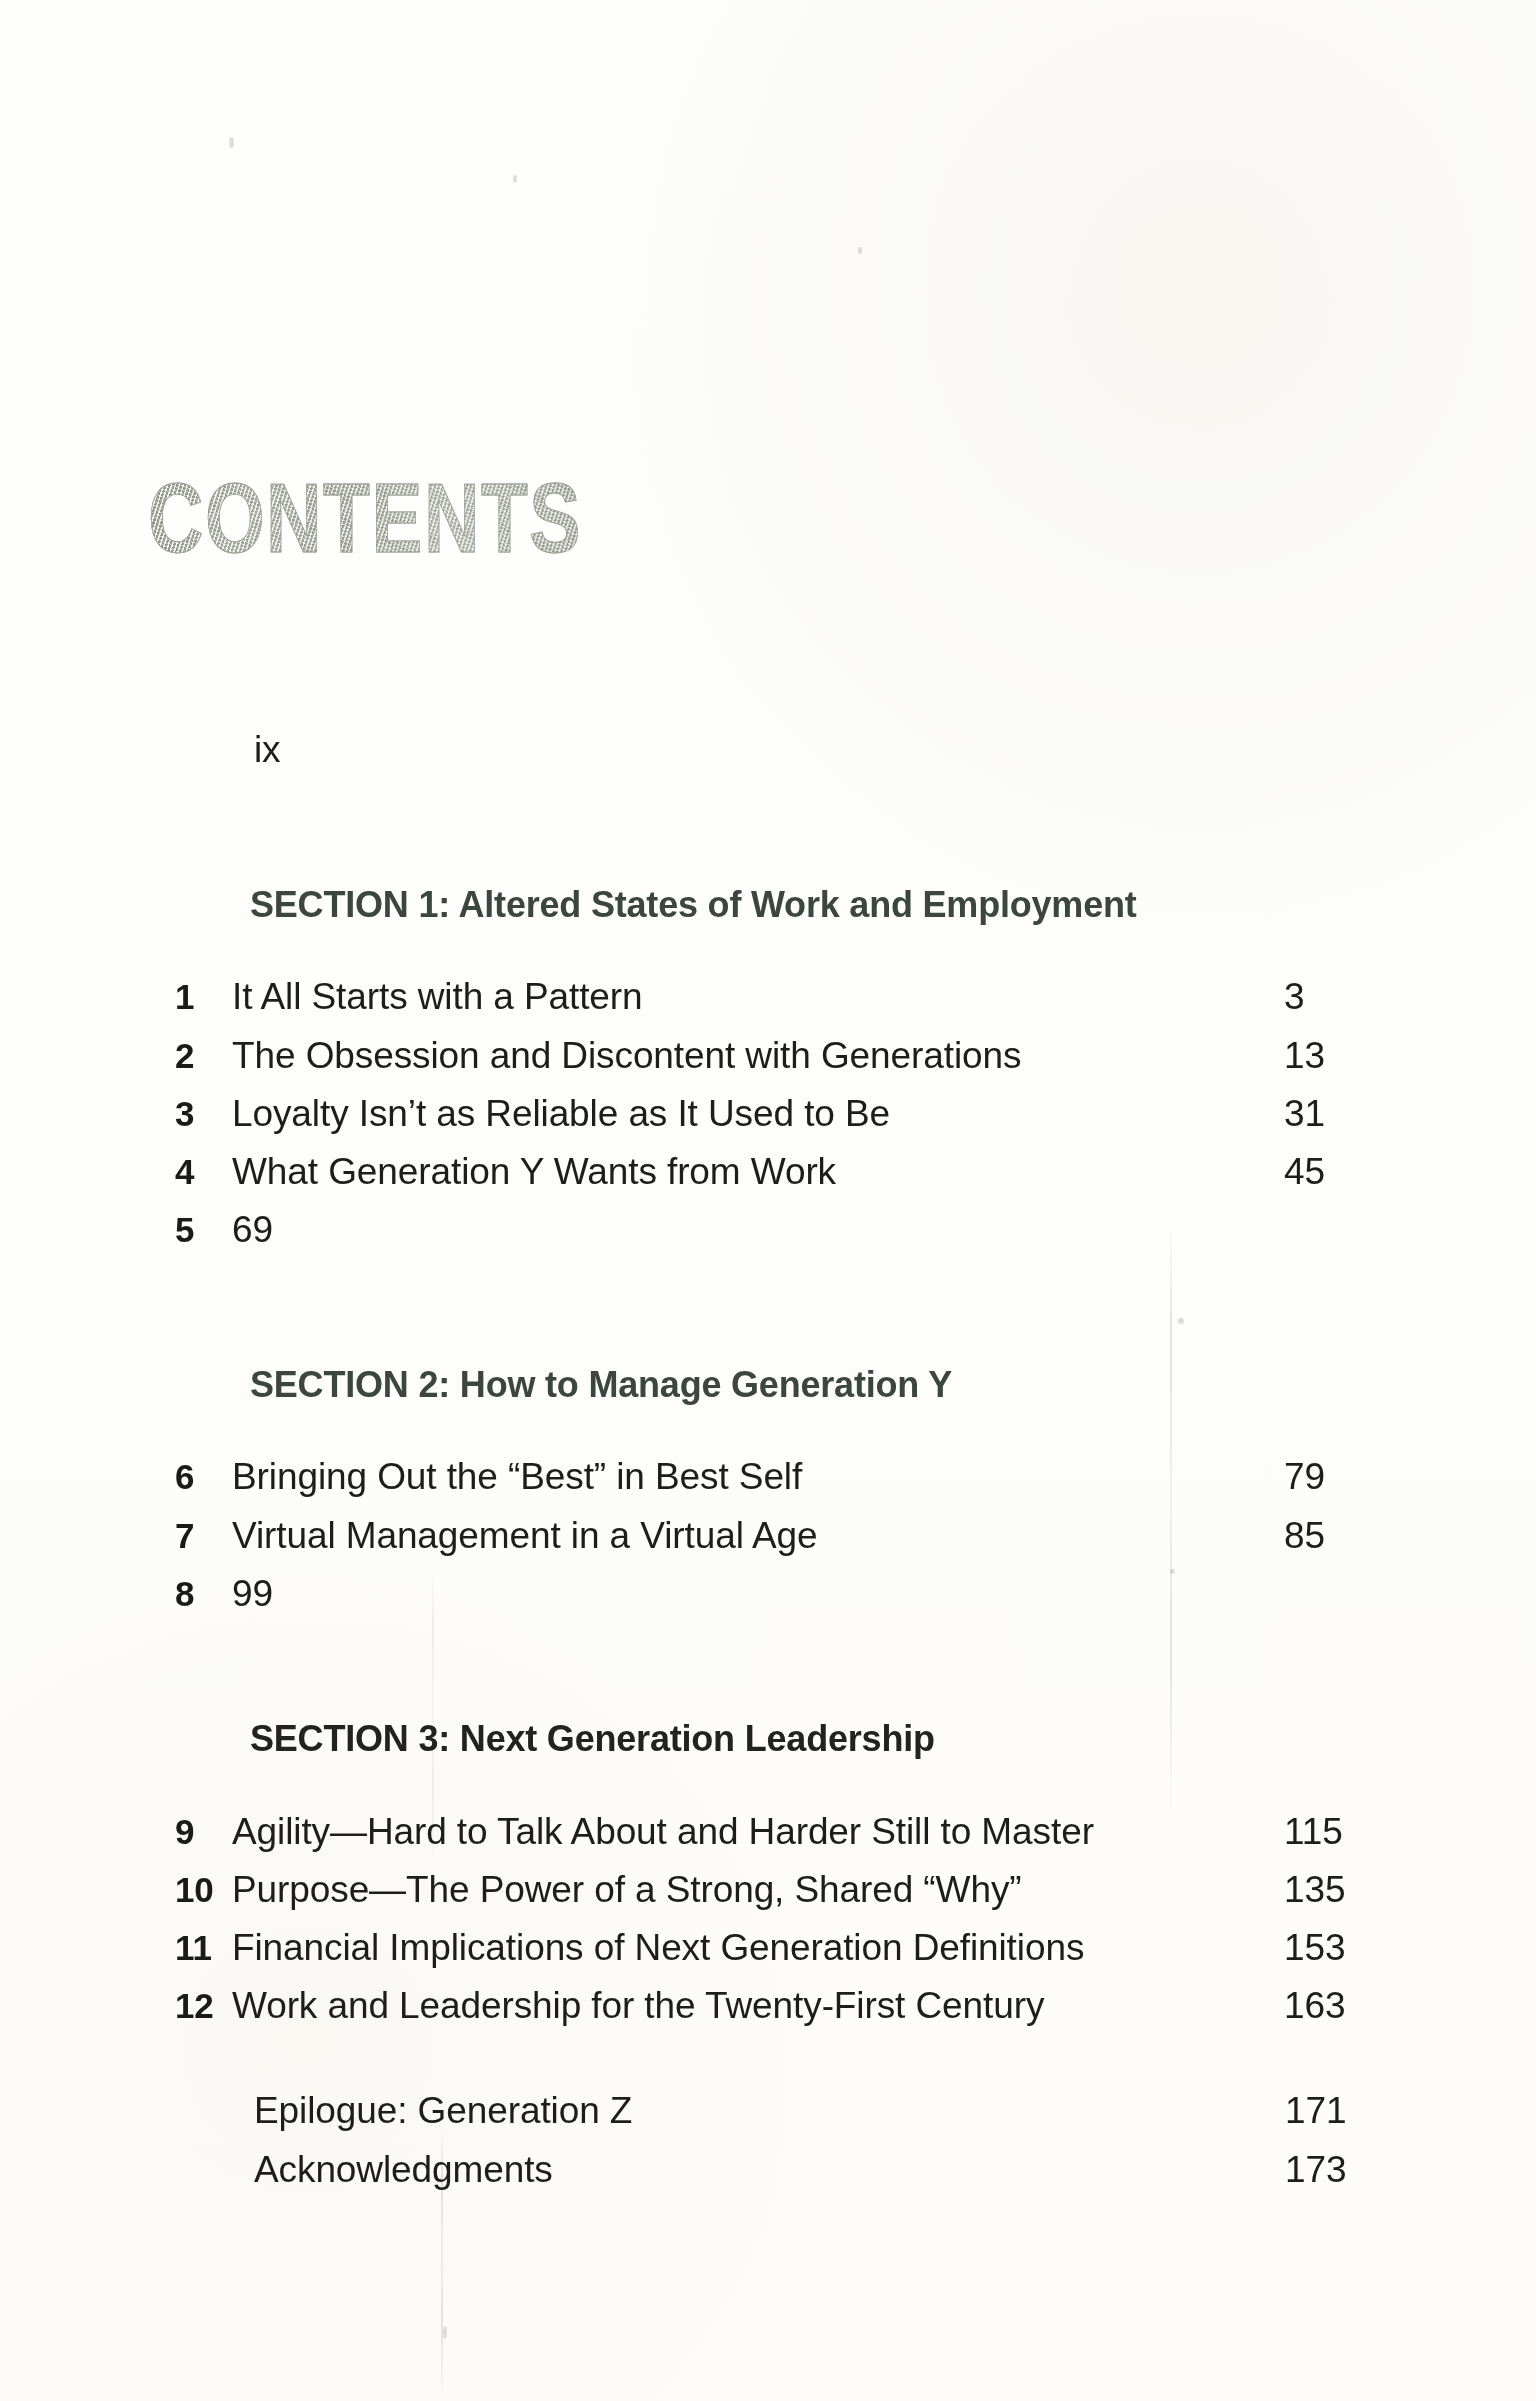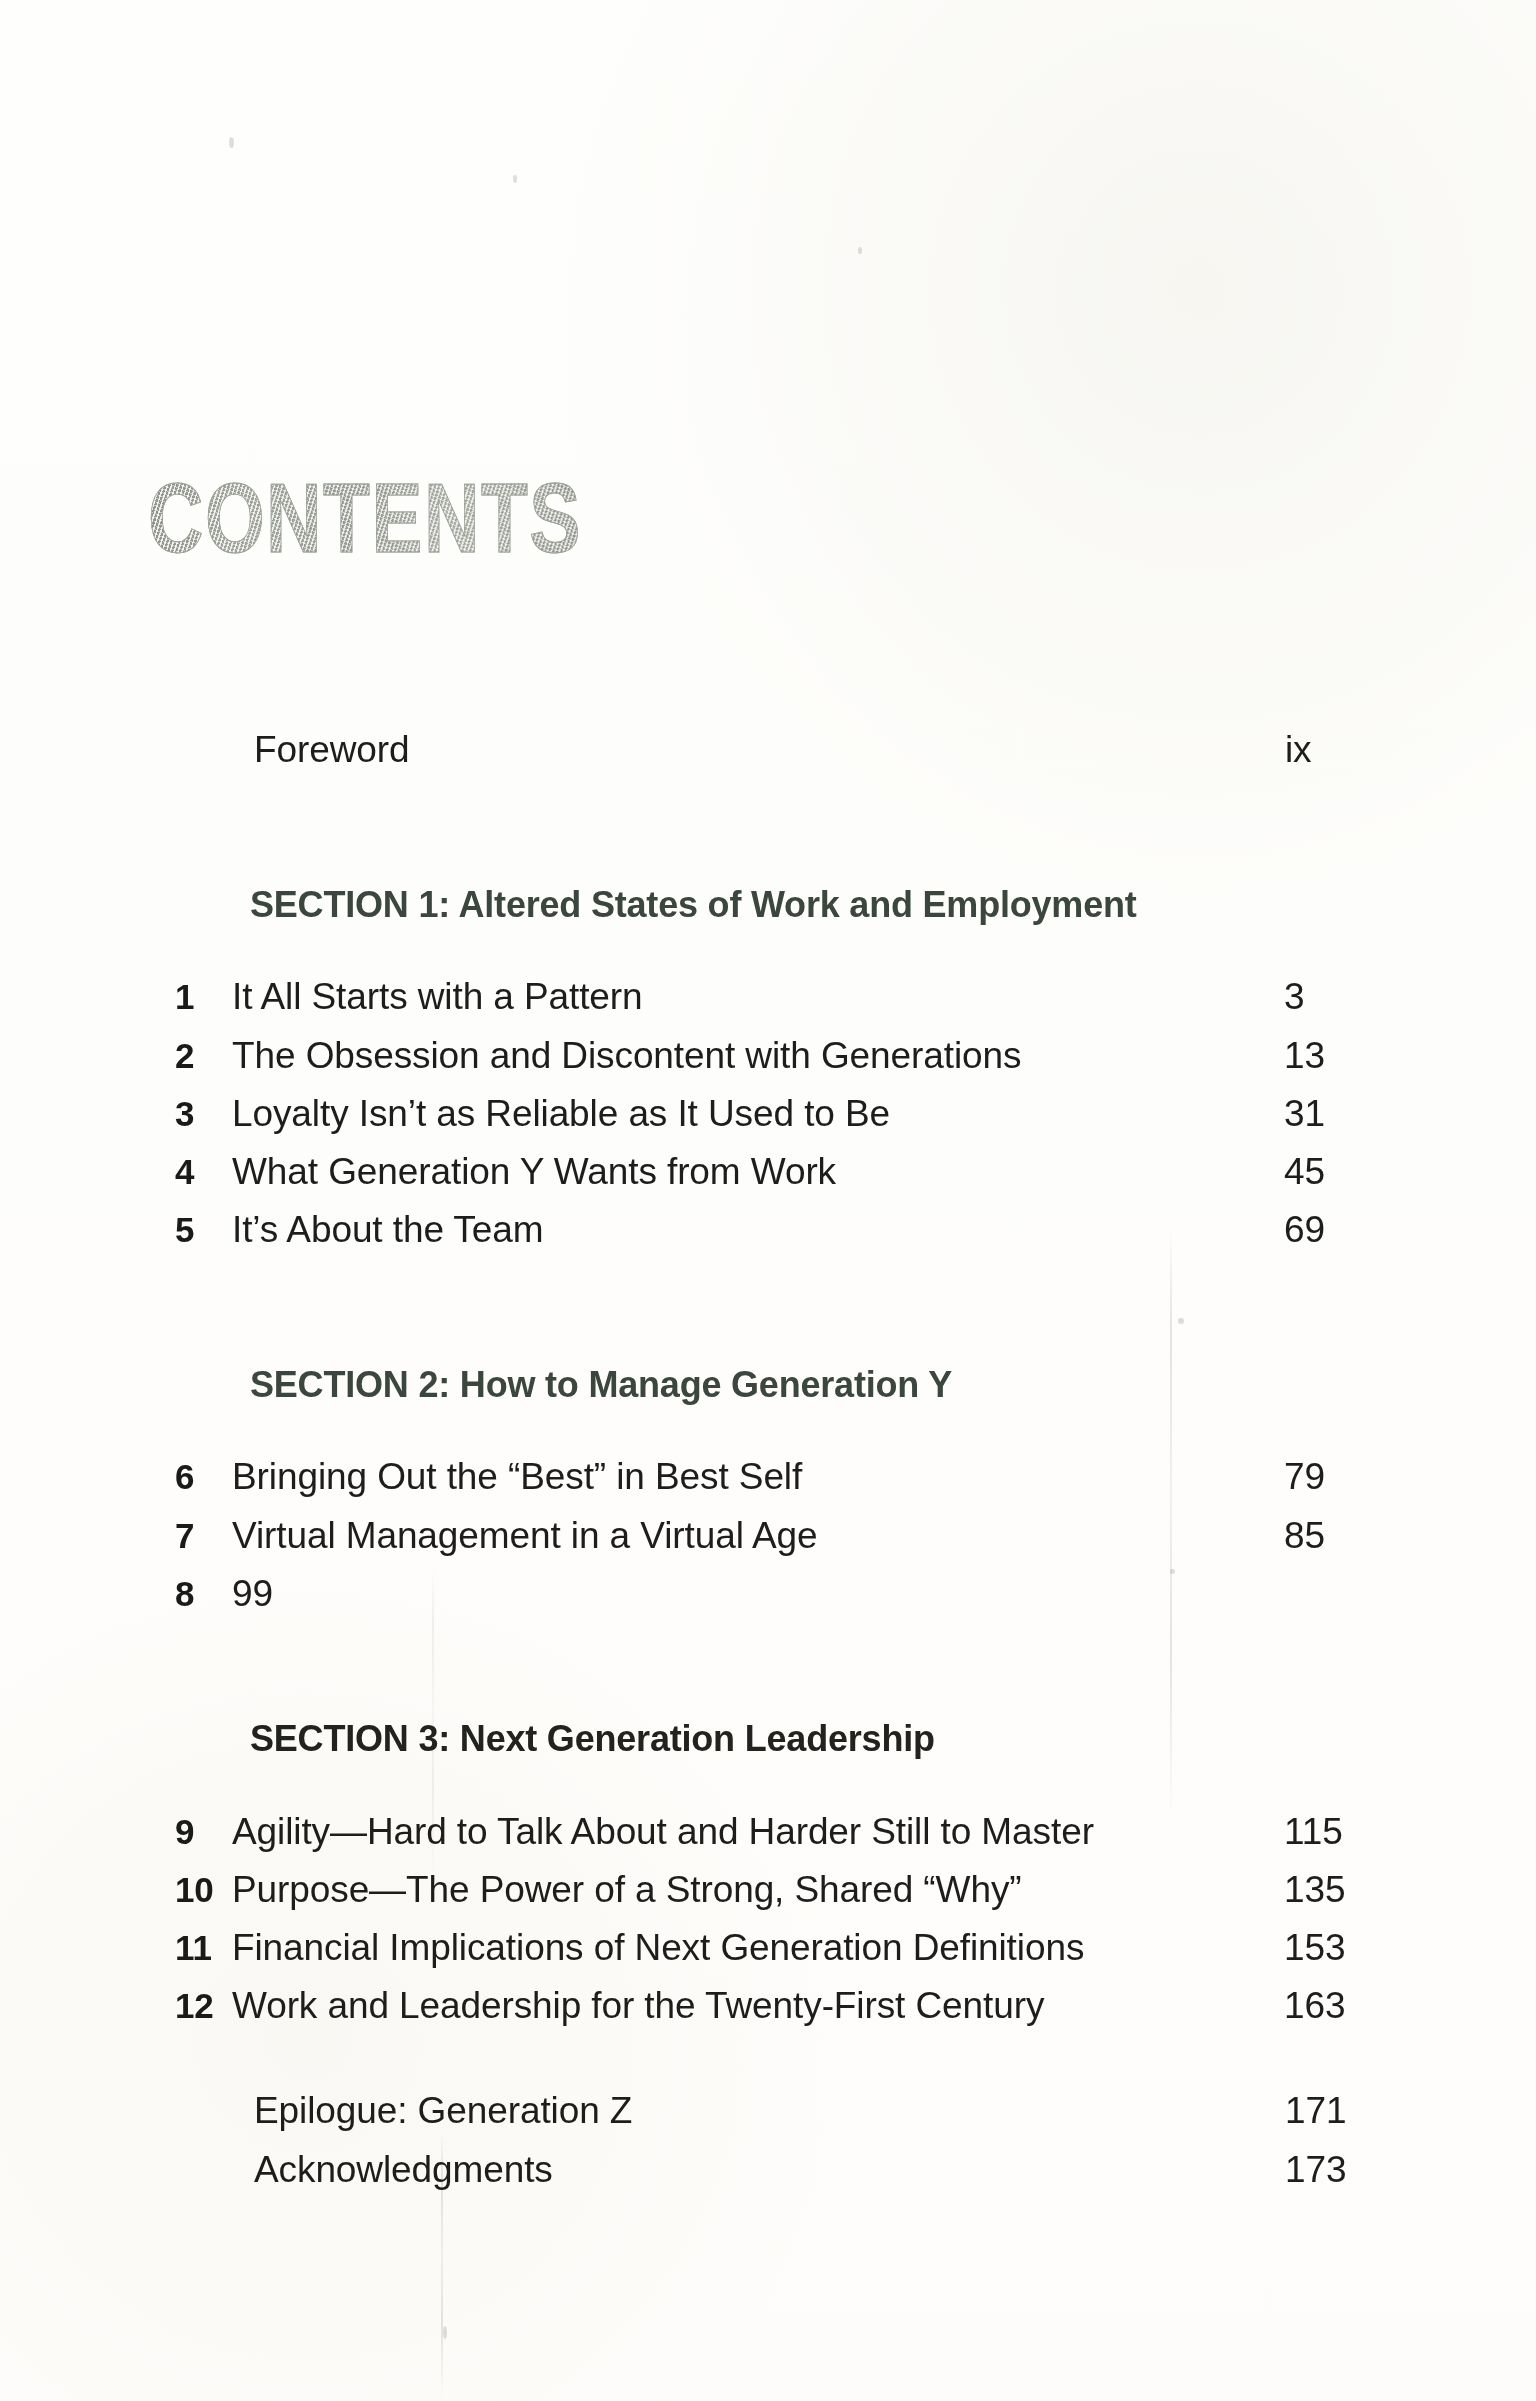--- a/index.html
+++ b/index.html
@@ -146,21 +146,20 @@
   <div class="speck" style="left:1178px; top:1318px; width:5.5px; height:5.5px;"></div>
   <div class="speck" style="left:1170px; top:1569px; width:4.6px; height:4.6px;"></div>
   <div class="speck" style="left:443px; top:2326px; width:3.7px; height:13px;"></div>
 
   <div class="contents-title">CONTENTS</div>
 
   <div class="toc">
 
     <div class="row plain" style="top:729px;">
       <span class="num"></span>
-      <span class="label">Foreword</span>
       <span class="page">ix</span>
     </div>
 
     <div class="section-head" style="top:884px;">
       <span class="sec-kicker">SECTION 1:</span><span class="sec-title"> Altered States of Work and Employment</span>
     </div>
 
     <div class="row" style="top:976px;">
       <span class="num">1</span>
       <span class="label">It All Starts with a Pattern</span>
@@ -176,21 +175,20 @@
       <span class="label">Loyalty Isn’t as Reliable as It Used to Be</span>
       <span class="page">31</span>
     </div>
     <div class="row" style="top:1151px;">
       <span class="num">4</span>
       <span class="label">What Generation Y Wants from Work</span>
       <span class="page">45</span>
     </div>
     <div class="row" style="top:1209px;">
       <span class="num">5</span>
-      <span class="label">It’s About the Team</span>
       <span class="page">69</span>
     </div>
 
     <div class="section-head" style="top:1364px;">
       <span class="sec-kicker">SECTION 2:</span><span class="sec-title"> How to Manage Generation Y</span>
     </div>
 
     <div class="row" style="top:1456px;">
       <span class="num">6</span>
       <span class="label">Bringing Out the “Best” in Best Self</span>

